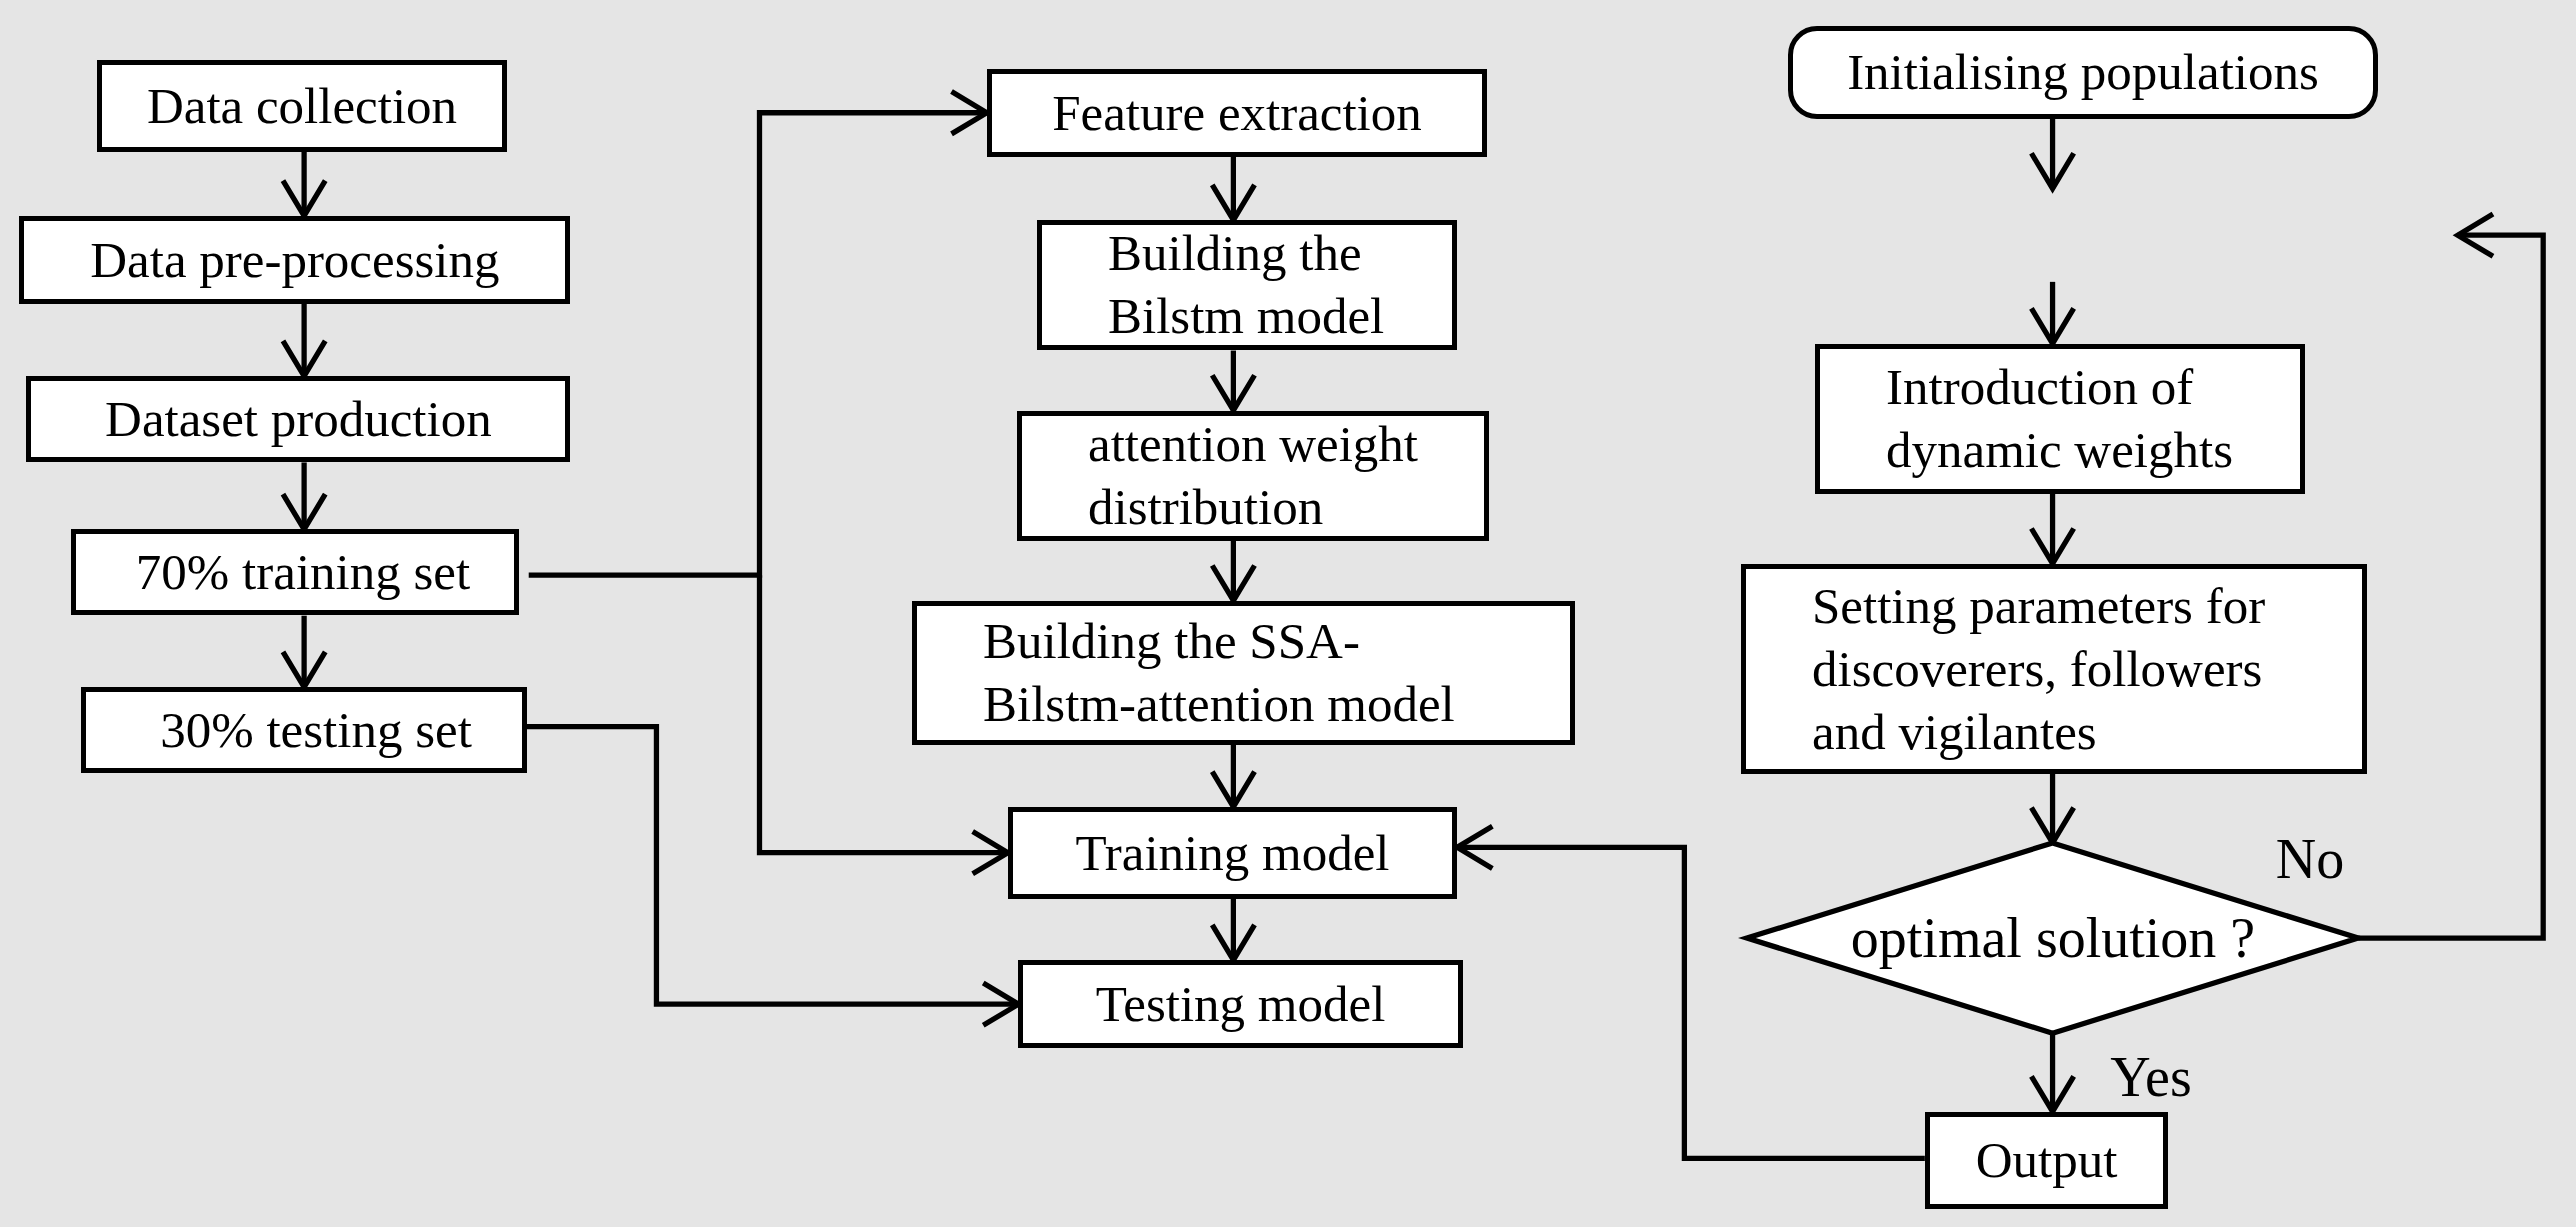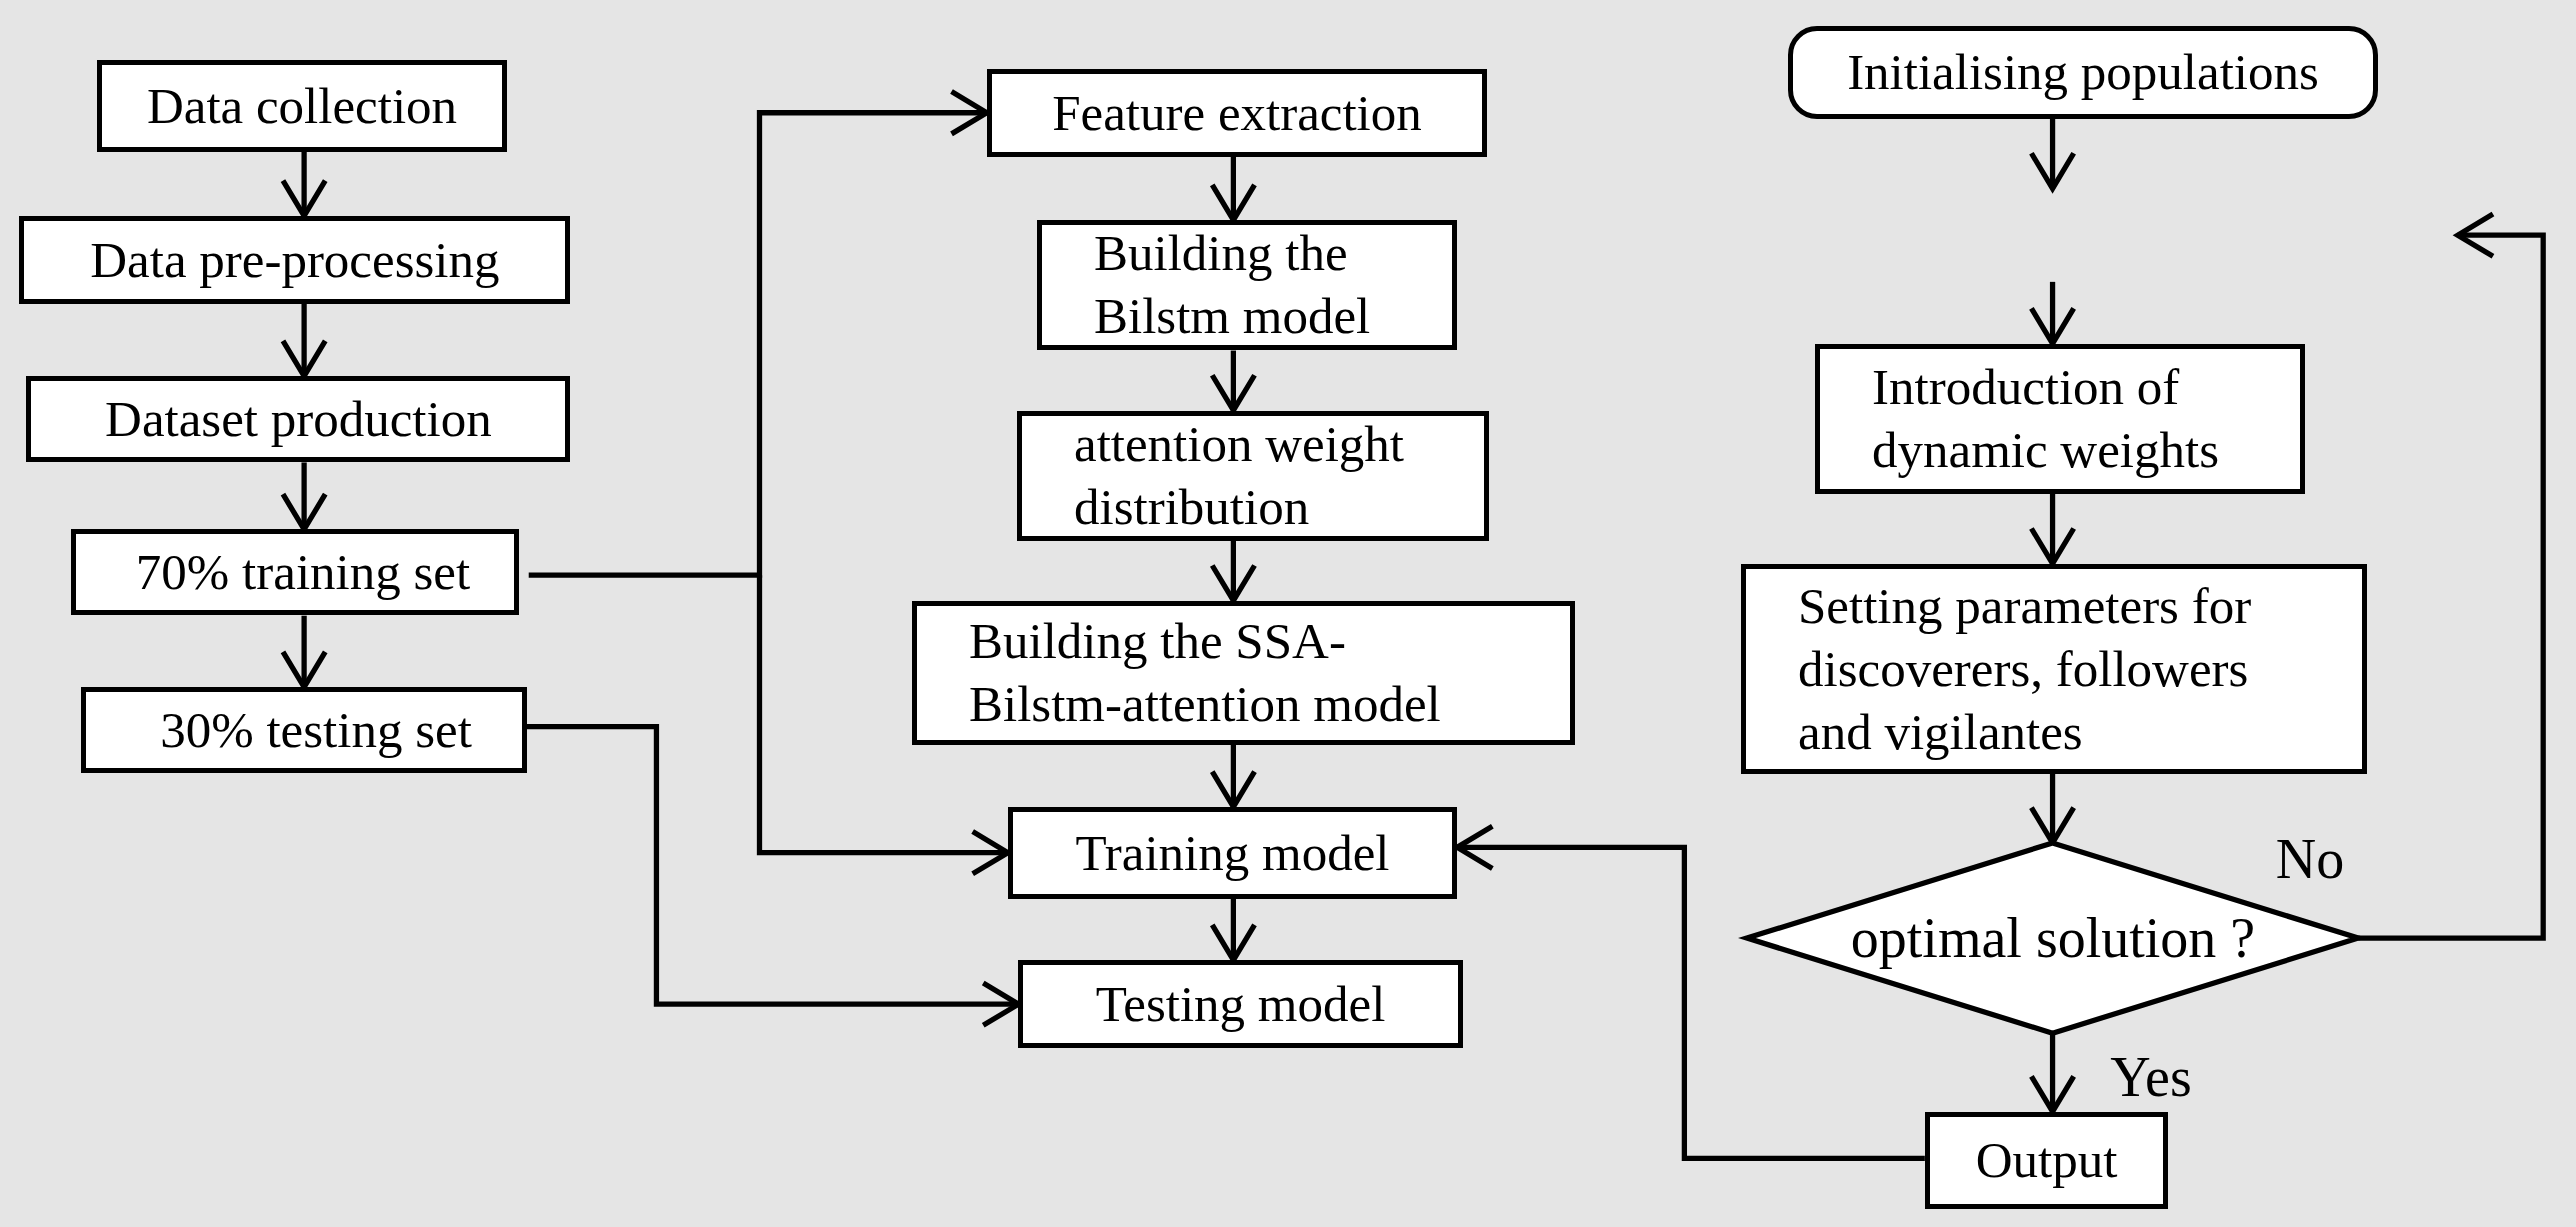--- a/index.html
+++ b/index.html
@@ -26,21 +26,21 @@
     align-items: center;
     justify-content: center;
     font-size: 51px;
     line-height: 63px;
     white-space: pre-line;
     text-align: center;
   }
   .node.multiline {
     justify-content: flex-start;
     text-align: left;
-    padding-left: 52px;
+    padding-left: 66px;
   }
   .freelabel {
     position: absolute;
     transform: translate(-50%, -50%);
     font-size: 56px;
     line-height: 53px;
     white-space: pre-line;
     text-align: center;
   }
   

